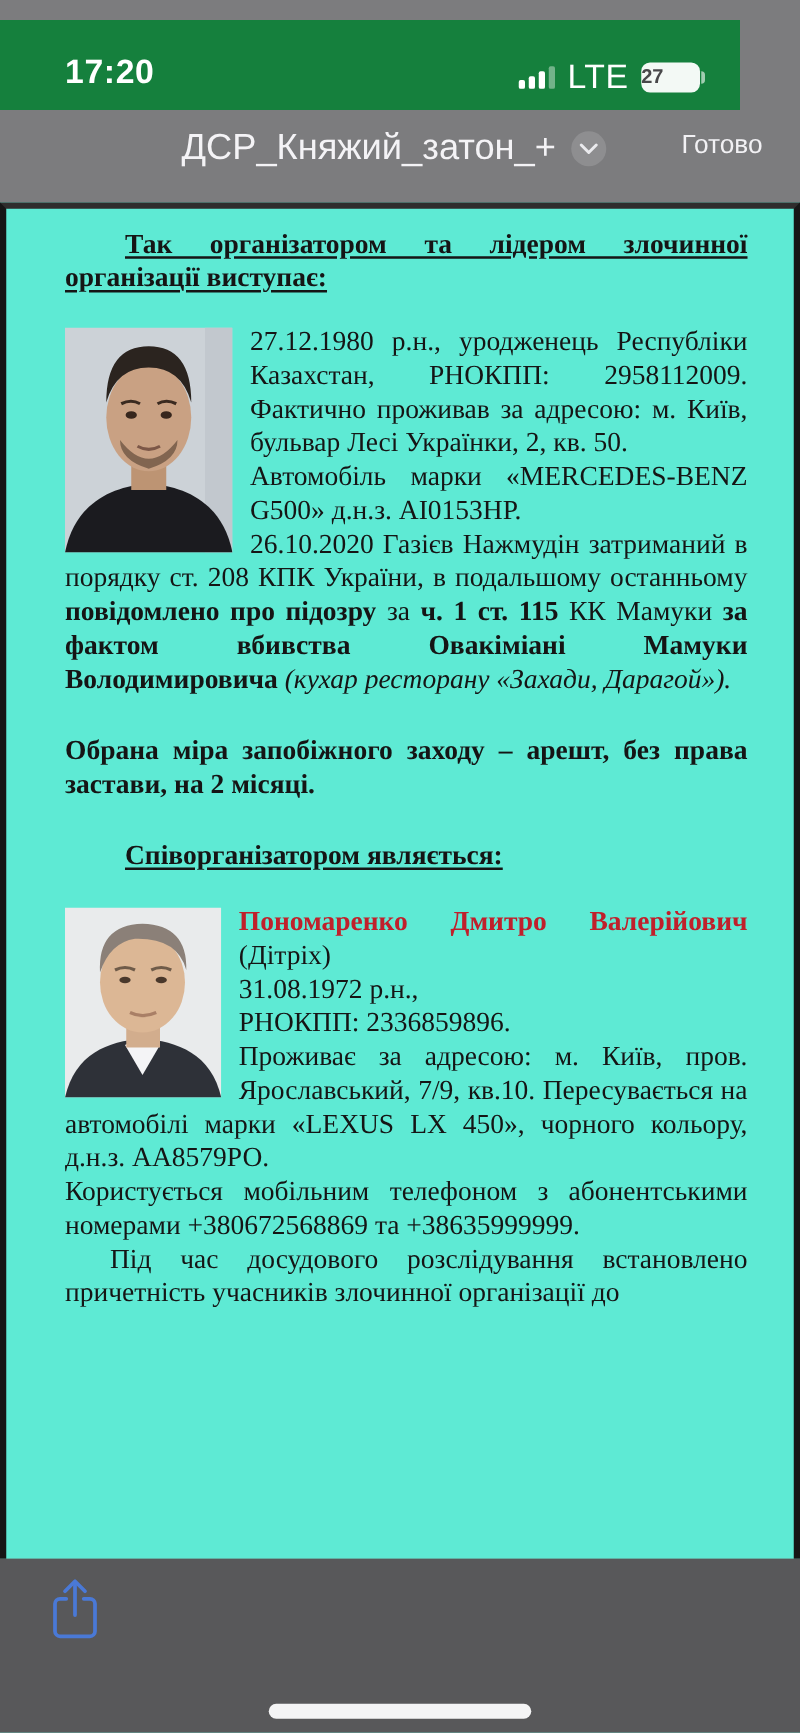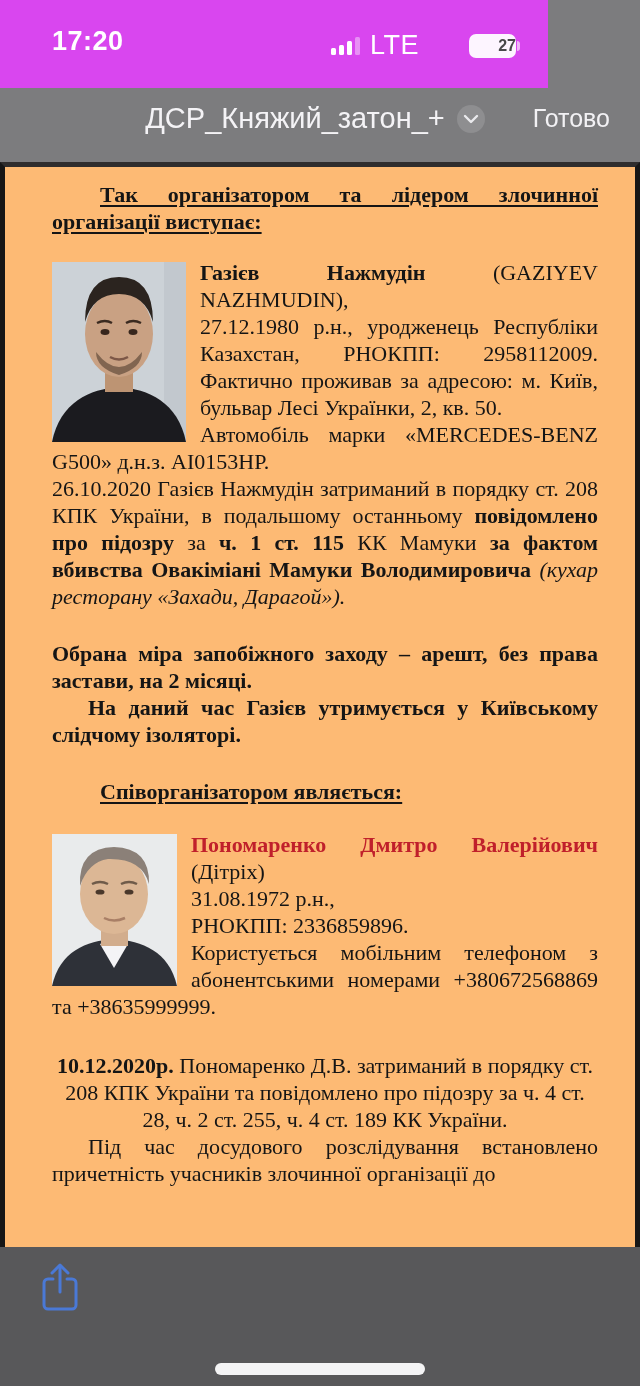--- a/index.html
+++ b/index.html
@@ -2,43 +2,43 @@
 <html><head>
 <meta charset="utf-8">
 <style>
   * { margin:0; padding:0; box-sizing:border-box; }
   html,body { width:640px; height:1386px; }
   body { font-family:"Liberation Sans", sans-serif; background:#7c7c7e; position:relative; overflow:hidden; }
 
   .screen { position:absolute; inset:0; }
 
   
-  .status-bar { position:absolute; top:0; left:0; width:548px; height:88px; background:#d946ef; }
+  .status-bar { position:absolute; top:16px; left:0; width:592px; height:88px; background:#15803d; }
   .status-time { position:absolute; left:52px; top:26px; font-size:27px; font-weight:600; color:#ffffff; letter-spacing:.5px; }
   .status-right { position:absolute; right:28px; top:30px; display:flex; align-items:center; gap:10px; }
   .signal { display:flex; align-items:flex-end; gap:3px; height:18px; }
   .signal i { display:block; width:5px; border-radius:1.5px; background:#ffffff; }
   .signal i:nth-child(1){height:7px;} .signal i:nth-child(2){height:10px;}
   .signal i:nth-child(3){height:14px;} .signal i:nth-child(4){height:18px; background:rgba(255,255,255,.4);}
   .lte { color:#ffffff; font-size:27px; font-weight:500; letter-spacing:.5px; }
   .battery { display:flex; align-items:center; }
   .battery-body { width:47px; height:24px; background:rgba(255,255,255,.95); border-radius:7px;
-                  display:flex; align-items:center; justify-content:flex-end;margin-left:40px; }
+                  display:flex; align-items:center; justify-content:flex-start; }
   .battery-body span { font-size:16px; font-weight:700; color:#48484a; }
   .battery-nub { width:3px; height:10px; background:rgba(255,255,255,.6); border-radius:0 3px 3px 0; margin-left:1px; }
 
   
   .title-bar { position:absolute; top:88px; left:0; width:640px; height:74px; background:#7c7c7e; }
   .title-group { position:absolute; left:0; right:0; top:14px; display:flex; justify-content:center; align-items:center; gap:12px; width:510px; margin:0 0 0 60px; cursor:default; }
   .doc-title { color:#f4f3f6; font-size:29px; font-weight:500; white-space:nowrap; }
   .chevron-circle { width:28px; height:28px; border-radius:50%; background:#8e8e90; display:flex; align-items:center; justify-content:center; flex:0 0 auto; }
-  .done-btn { position:absolute; right:30px; top:16px; color:#f2f1f4; font-size:25px; font-weight:400; }
+  .done-btn { position:absolute; right:30px; top:16px; color:#f2f1f4; font-size:21px; font-weight:400; }
 
   
-  .document { position:absolute; top:162px; left:0; width:640px; height:1085px; background:#fdba74;
+  .document { position:absolute; top:162px; left:0; width:640px; height:1085px; background:#5eead4;
               border-top:5px solid #2f2d2d; border-left:5px solid #161616; border-right:5px solid #161616;
               padding:14px 37px 0 47px; overflow:hidden;
               font-family:"Liberation Serif", serif; font-size:22px; line-height:27px; color:#151515;
               text-align:justify; }
   .document p { text-align:justify; }
   .b { font-weight:700; }
   .i { font-style:italic; }
   .u { text-decoration:underline; text-decoration-thickness:2px; text-underline-offset:3px; }
   .red { color:#c0202b; }
   .intro { font-weight:700; text-indent:48px; margin-bottom:24px; }
@@ -104,53 +104,51 @@
         <rect x="53" y="100" width="28" height="30" fill="#bd9473"></rect>
         <ellipse cx="67" cy="72" rx="34" ry="43" fill="#c9a183"></ellipse>
         <path d="M33,60 Q33,15 67,15 Q101,15 101,60 Q93,32 67,32 Q41,32 33,60 Z" fill="#2b241f"></path>
         <ellipse cx="53" cy="70" rx="4.5" ry="3" fill="#37261d"></ellipse>
         <ellipse cx="81" cy="70" rx="4.5" ry="3" fill="#37261d"></ellipse>
         <path d="M45,61 Q53,57 60,61" stroke="#3a2a20" stroke-width="2.5" fill="none"></path>
         <path d="M74,61 Q81,57 89,61" stroke="#3a2a20" stroke-width="2.5" fill="none"></path>
         <path d="M44,90 Q67,120 90,90 Q90,106 67,113 Q44,106 44,90 Z" fill="rgba(58,42,30,.5)"></path>
         <path d="M58,95 Q67,100 76,95" stroke="#7c5747" stroke-width="2.5" fill="none"></path>
       </svg>
-      <p><span class="b">Газієв Нажмудін</span><span> (GAZIYEV NAZHMUDIN),</span></p>
       <p class="jlast">27.12.1980 р.н., уродженець Республіки Казахстан, РНОКПП: 2958112009.</p>
       <p>Фактично проживав за адресою: м. Київ, бульвар Лесі Українки, 2, кв. 50.</p>
       <p>Автомобіль марки «MERCEDES-BENZ G500» д.н.з. АІ0153НР.</p>
       <p><span>26.10.2020 Газієв Нажмудін затриманий в порядку ст. 208 КПК України, в подальшому останньому </span><span class="b">повідомлено про підозру</span><span> за </span><span class="b">ч. 1 ст. 115</span><span> КК Мамуки </span><span class="b">за фактом вбивства Овакіміані Мамуки Володимировича</span><span class="i"> (кухар ресторану «Захади, Дарагой»).</span></p>
     </div>
 
     <p class="measure">Обрана міра запобіжного заходу – арешт, без права застави, на 2 місяці.</p>
-    <p class="custody">На даний час Газієв утримується у Київському слідчому ізоляторі.</p>
 
     <p class="heading2 u">Співорганізатором являється:</p>
 
     <div class="person-block">
       <svg class="photo" width="125" height="152" viewBox="0 0 125 152">
         <rect width="125" height="152" fill="#e9ebec"></rect>
         <path d="M0,152 C8,117 34,107 62,105 C90,107 117,117 125,152 Z" fill="#2e3138"></path>
         <path d="M48,110 L62,103 L76,110 L62,134 Z" fill="#f4f4f6"></path>
         <rect x="49" y="86" width="27" height="26" fill="#d2ad8d"></rect>
         <ellipse cx="62" cy="60" rx="34" ry="40" fill="#dcb795"></ellipse>
         <path d="M28,52 Q26,14 62,13 Q98,14 97,50 Q90,24 56,25 Q36,28 28,52 Z" fill="#8b8078"></path>
         <ellipse cx="48" cy="58" rx="4.5" ry="2.6" fill="#4a382b"></ellipse>
         <ellipse cx="77" cy="58" rx="4.5" ry="2.6" fill="#4a382b"></ellipse>
         <path d="M40,50 Q48,46 56,50" stroke="#6f5b49" stroke-width="2.5" fill="none"></path>
         <path d="M69,50 Q77,46 85,50" stroke="#6f5b49" stroke-width="2.5" fill="none"></path>
         <path d="M52,84 Q62,89 73,84" stroke="#a97f66" stroke-width="2.5" fill="none"></path>
       </svg>
       <p><span class="b red">Пономаренко Дмитро Валерійович</span><span> (Дітріх)</span></p>
       <p>31.08.1972 р.н.,</p>
       <p>РНОКПП: 2336859896.</p>
+      <p>Проживає за адресою: м. Київ, пров. Ярославський, 7/9, кв.10. Пересувається на автомобілі марки «LEXUS LX 450», чорного кольору, д.н.з. АА8579РО.</p>
       <p>Користується мобільним телефоном з абонентськими номерами +380672568869 та +38635999999.</p>
     </div>
 
-    <p class="centered"><span class="b">10.12.2020р.</span><span> Пономаренко Д.В. затриманий в порядку ст. 208 КПК України та повідомлено про підозру за ч. 4 ст. 28, ч. 2 ст. 255, ч. 4 ст. 189 КК України.</span></p>
 
     <p class="investigation">Під час досудового розслідування встановлено причетність учасників злочинної організації до</p>
 
   </div>
 
   <div class="bottom-bar">
     <svg class="share-btn" viewBox="0 0 44 52">
       <g fill="none" stroke="#4a79d6" stroke-width="3" stroke-linecap="round" stroke-linejoin="round">
         <path d="M15 18 H10 a4 4 0 0 0 -4 4 v22 a4 4 0 0 0 4 4 h24 a4 4 0 0 0 4 -4 V22 a4 4 0 0 0 -4 -4 h-5"></path>
         <line x1="22" y1="31" x2="22" y2="5"></line>

